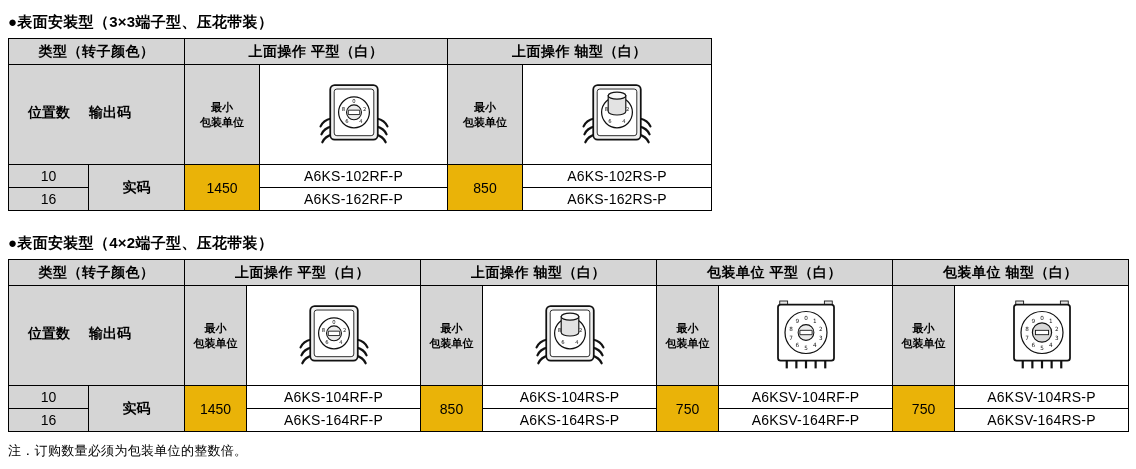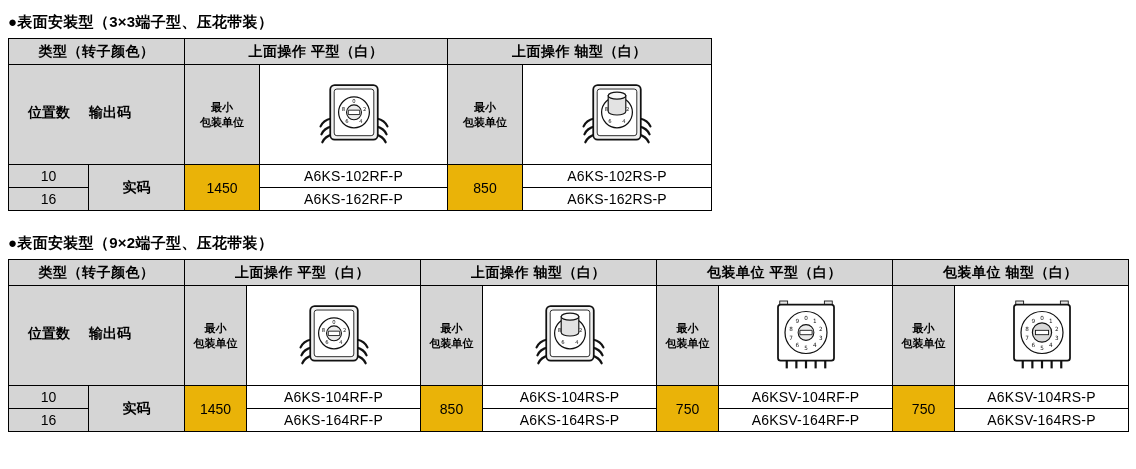--- a/index.html
+++ b/index.html
@@ -209,21 +209,21 @@
         <tr class="data-row">
           <td class="gray pos">16</td>
           <td class="model">A6KS-162RF-P</td>
           <td class="model">A6KS-162RS-P</td>
         </tr>
       </tbody>
     </table>
   </div>
 
   <div class="section" style="margin-top:22px;">
-    <div class="section-title">●表面安装型（9×2端子型、压花带装）</div>
+    <div class="section-title">●表面安装型（4×2端子型、压花带装）</div>
 
     <table class="spec-table" style="width:1120px;">
       <colgroup>
         <col style="width:80px">
           <col style="width:96px">
         <col style="width:62px">
           <col style="width:174px">
         <col style="width:62px">
           <col style="width:174px">
         <col style="width:62px">
@@ -291,14 +291,15 @@
           <td class="gray pos">16</td>
           <td class="model">A6KS-164RF-P</td>
           <td class="model">A6KS-164RS-P</td>
           <td class="model">A6KSV-164RF-P</td>
           <td class="model">A6KSV-164RS-P</td>
         </tr>
       </tbody>
     </table>
   </div>
 
+  <div class="note">注．订购数量必须为包装单位的整数倍。</div>
 
 </div>
 
 </body></html>

